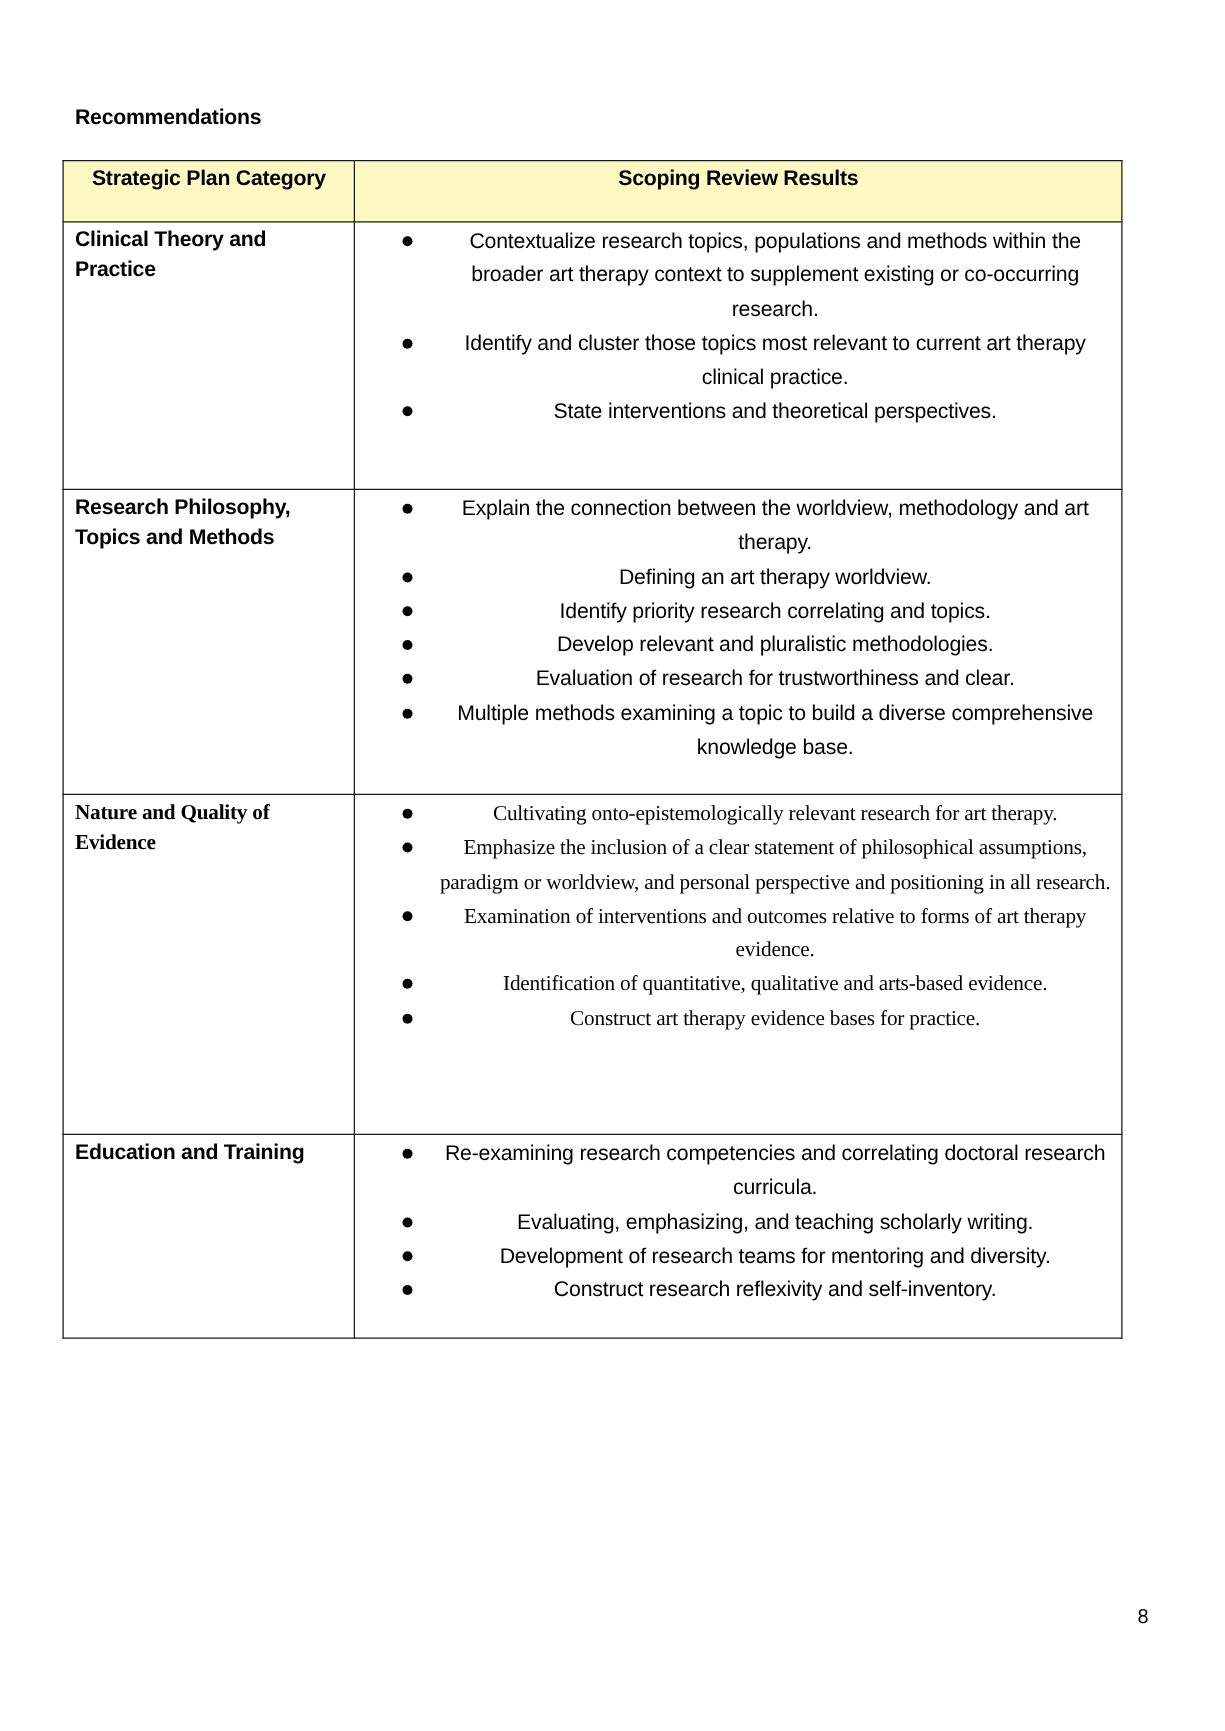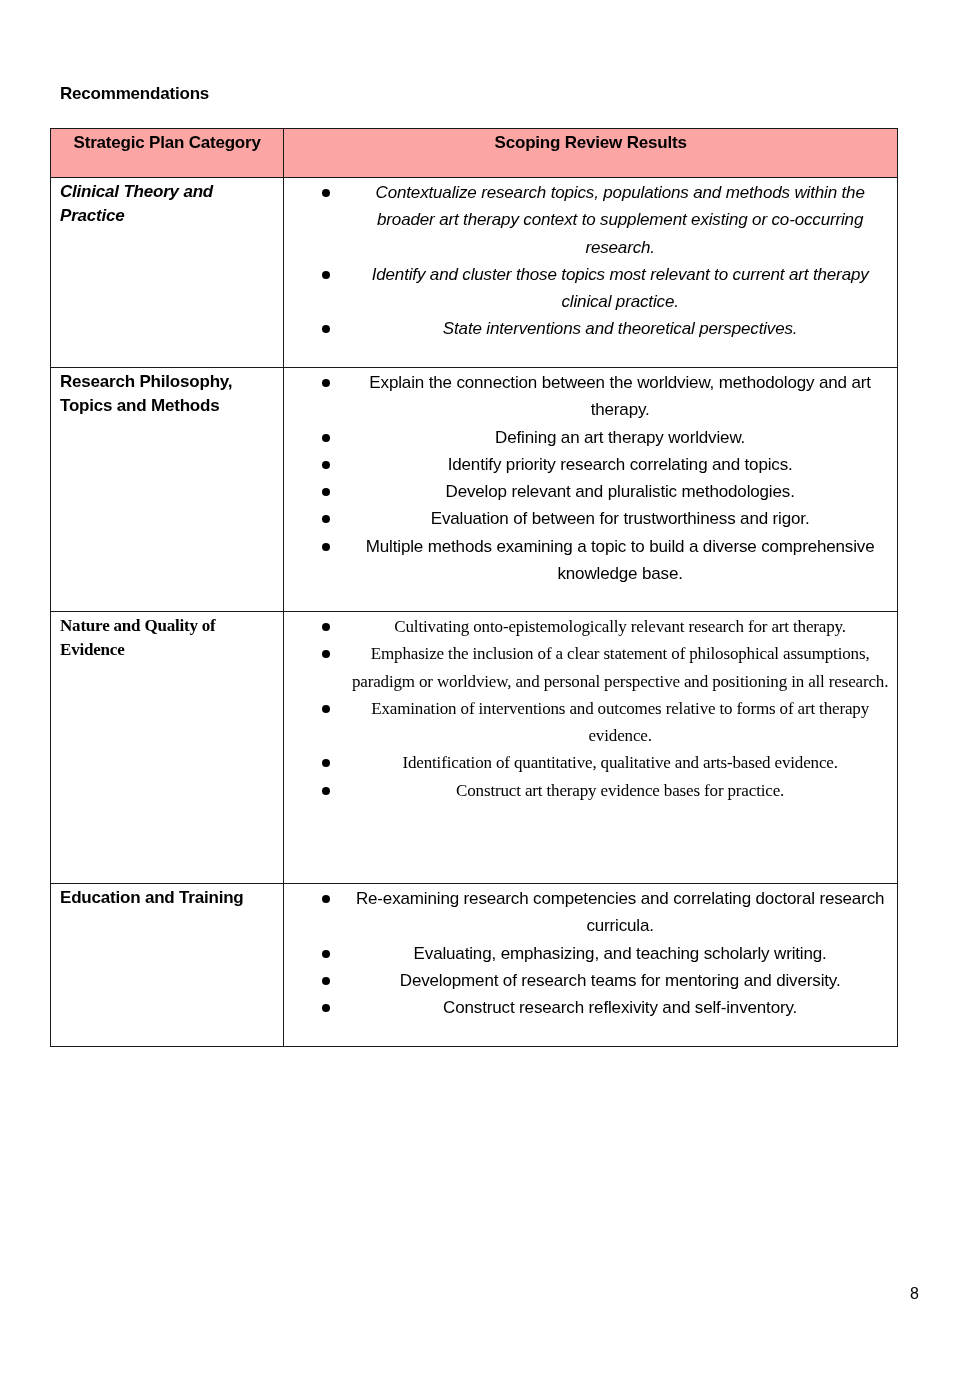--- a/index.html
+++ b/index.html
@@ -32,21 +32,21 @@
       table-layout: fixed;
     }
     .rec-table td, .rec-table th {
       border: 1.5px solid #1a1a1a;
       vertical-align: top;
       padding: 0;
     }
     .col-cat { width: 233px; }
     .col-res { width: 613px; }
     .header-row th {
-      background: #fca5a5;
+      background: #fef9c3;
       height: 48px;
       font-size: 17px;
       font-weight: bold;
       text-align: center;
       letter-spacing: -0.2px;
     }
     .header-row th span {
       display: block;
       padding-top: 4px;
     }
@@ -76,21 +76,21 @@
     }
     .bullet-dot {
       position: absolute;
       left: 38px;
       top: 10px;
       width: 8px;
       height: 8px;
       border-radius: 50%;
       background: #000000;
     }
-    .row-1 { height: 190px; font-style: italic; }
+    .row-1 { height: 214px; }
     .row-2 { height: 244px; }
     .row-3 { height: 272px; font-family: Liberation Serif, serif; }
     .row-4 { height: 163px; }
     .page-number {
       position: absolute;
       left: 910px;
       top: 1285px;
       font-size: 16px;
     }
   </style>
@@ -126,21 +126,21 @@
   </tr>
 
   <tr class="row-2">
     <td class="cat-cell">Research Philosophy, Topics and Methods</td>
     <td class="res-cell">
       <ul class="bullet-list">
         <li class="bullet-item"><span class="bullet-dot"></span><span>Explain the connection between the worldview, methodology and art therapy.</span></li>
         <li class="bullet-item"><span class="bullet-dot"></span><span>Defining an art therapy worldview.</span></li>
         <li class="bullet-item"><span class="bullet-dot"></span><span>Identify priority research correlating and topics.</span></li>
         <li class="bullet-item"><span class="bullet-dot"></span><span>Develop relevant and pluralistic methodologies.</span></li>
-        <li class="bullet-item"><span class="bullet-dot"></span><span>Evaluation of between for trustworthiness and rigor.</span></li>
+        <li class="bullet-item"><span class="bullet-dot"></span><span>Evaluation of research for trustworthiness and clear.</span></li>
         <li class="bullet-item"><span class="bullet-dot"></span><span>Multiple methods examining a topic to build a diverse comprehensive knowledge base.</span></li>
       </ul>
     </td>
   </tr>
 
   <tr class="row-3">
     <td class="cat-cell">Nature and Quality of Evidence</td>
     <td class="res-cell">
       <ul class="bullet-list">
         <li class="bullet-item"><span class="bullet-dot"></span><span>Cultivating onto-epistemologically relevant research for art therapy.</span></li>

